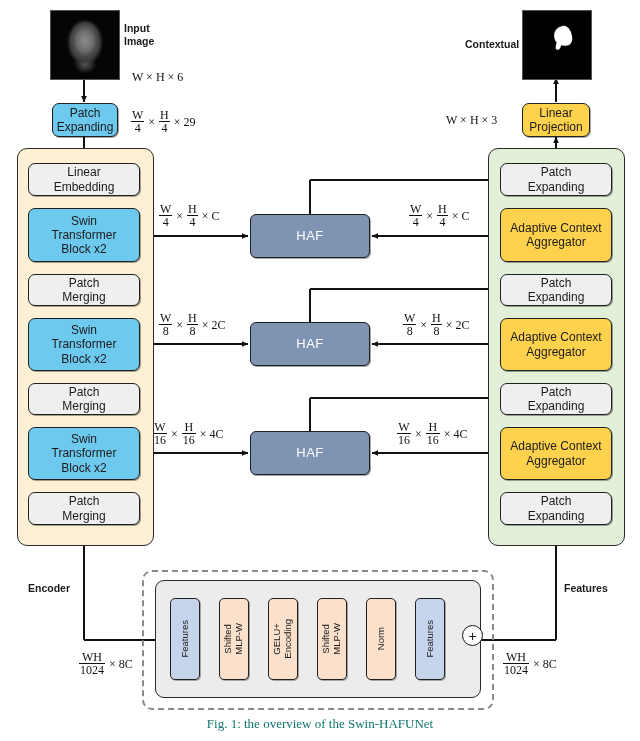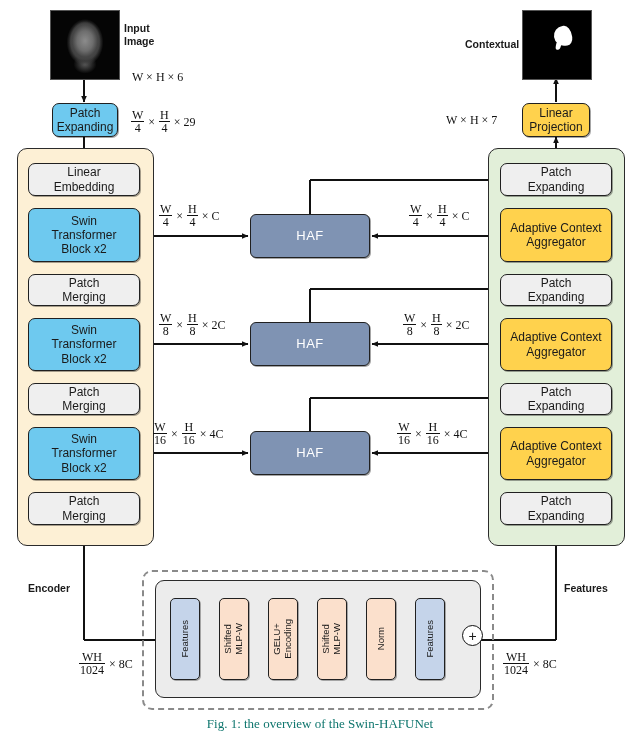--- a/index.html
+++ b/index.html
@@ -149,21 +149,21 @@
   </div>
 
   <div class="imgbox" style="left:522px;top:10px;width:68px;height:68px;">
     <div class="mask-shape"></div>
     <div class="mask-tail"></div>
   </div>
   <div class="lbl" style="left:465px;top:38px;">Contextual</div>
 
   <div class="mlbl" style="left:132px;top:70px;">W × H × 6</div>
 
-  <div class="mlbl" style="left:446px;top:113px;">W × H × 7</div>
+  <div class="mlbl" style="left:446px;top:113px;">W × H × 3</div>
 
   <div class="blk cyan" style="left:52px;top:103px;width:66px;height:34px;">
     <div>
       <div>Patch</div>
       <div>Expanding</div>
     </div>
   </div>
   <div class="mlbl" style="left:130px;top:110px;">
     <span class="frac"><span class="num">W</span><span class="den">4</span></span>
     ×

